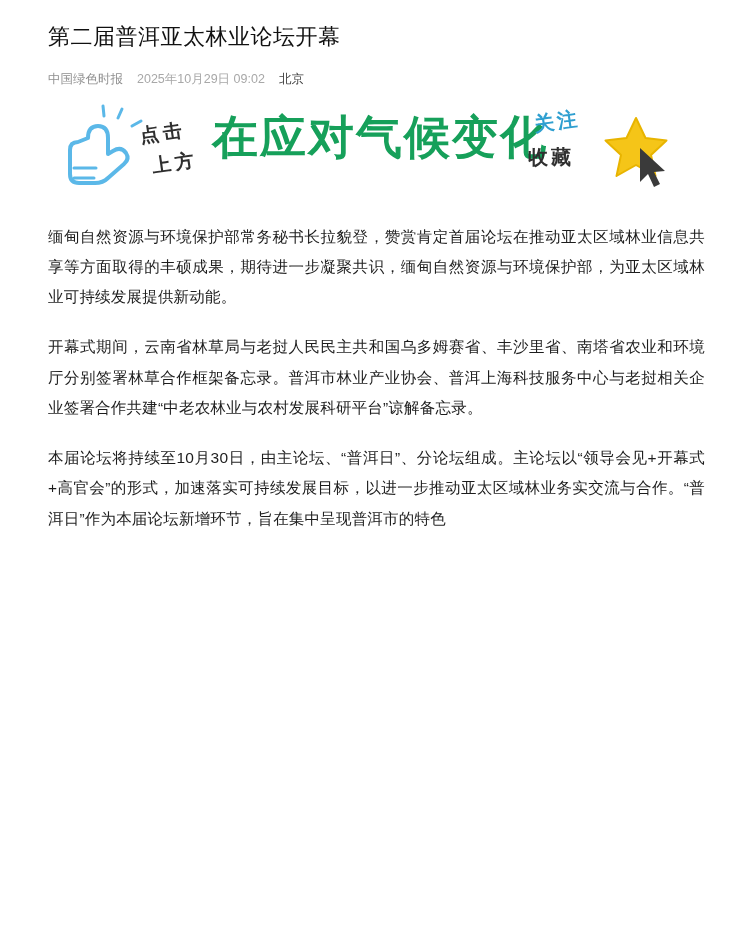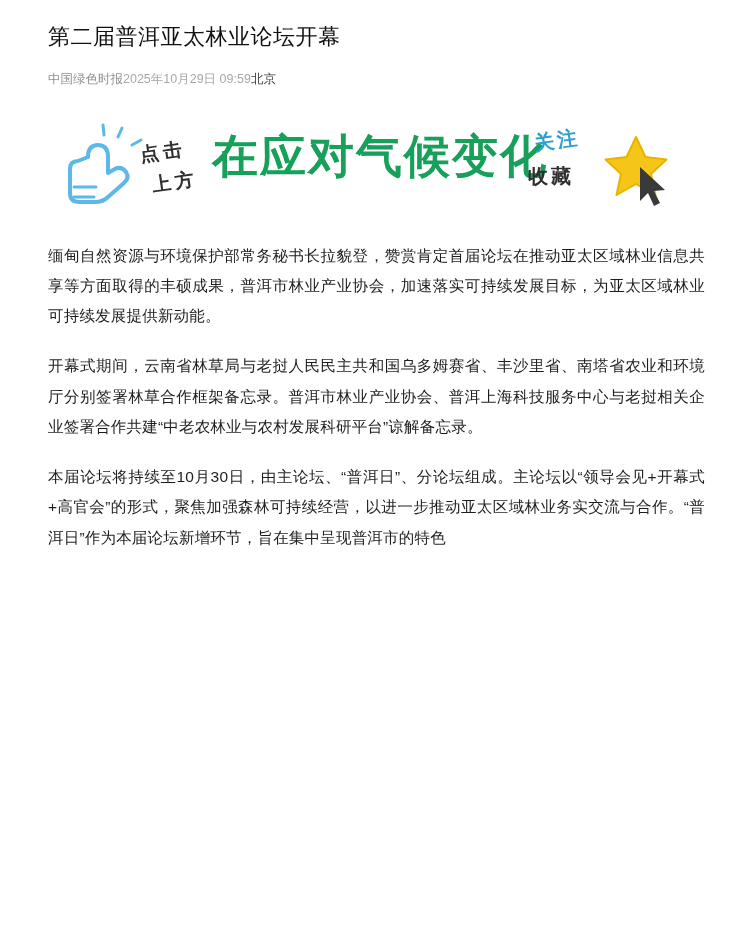--- a/index.html
+++ b/index.html
@@ -21,23 +21,24 @@
     font-size: 22px;
     font-weight: normal;
     color: #111111;
     line-height: 1.4;
     margin: 6px 0 18px 0;
     letter-spacing: 0.5px;
   }
   .meta {
     font-size: 12.5px;
     color: #9b9b9b;
-    margin-bottom: 25px;
+    margin-bottom: 6px;
     display: flex;
     align-items: flex-start;
+    gap: 14px;
   }
   .meta .source { color: #8f8f8f; }
   .meta .datetime { color: #a8a8a8; }
   .meta .place { color: #404040; }
 
   
   .banner {
     position: relative;
     height: 118px;
     margin: 6px 0 10px 0;
@@ -55,21 +56,21 @@
 </style>
 </head>
 <body>
 
 <div class="article">
 
   <h1 class="headline">第二届普洱亚太林业论坛开幕</h1>
 
   <div class="meta">
     <span class="source">中国绿色时报</span>
-    <span class="datetime">2025年10月29日 09:59</span>
+    <span class="datetime">2025年10月29日 09:02</span>
     <span class="place">北京</span>
   </div>
 
   <div class="banner">
     <svg width="657" height="118" viewBox="0 0 657 118" xmlns="http://www.w3.org/2000/svg">
 
       <g>
         <path d="M40 44 q0 -12 10 -12 q10 0 10 12 l0 16 l5 -3 q8 -5 13 2 q4 6 -2 11 l-16 14 q-5 5 -13 5 l-16 0 q-9 0 -9 -9 l0 -24 q0 -8 8 -8 z" fill="none" stroke="#5bb8e8" stroke-width="4" stroke-linejoin="round"></path>
         <path d="M26 74 l22 0" stroke="#5bb8e8" stroke-width="3" stroke-linecap="round" fill="none"></path>
         <path d="M26 84 l20 0" stroke="#5bb8e8" stroke-width="3" stroke-linecap="round" fill="none"></path>
@@ -88,18 +89,18 @@
     <div style="position:absolute; left:92px; top:26px; font-size:19px; font-weight:bold; color:#2f2f2f; transform:rotate(-8deg); letter-spacing:4px;">点击</div>
     <div style="position:absolute; left:104px; top:56px; font-size:19px; font-weight:bold; color:#2f2f2f; transform:rotate(-8deg); letter-spacing:4px;">上方</div>
 
     <div style="position:absolute; left:164px; top:14px; font-size:46px; font-weight:bold; color:#16a05a; font-family:'Liberation Serif', serif; letter-spacing:2px; line-height:1.3;">在应对气候变化</div>
 
     <div style="position:absolute; left:486px; top:14px; font-size:20px; font-weight:bold; color:#2f9fd0; transform:rotate(-8deg); letter-spacing:3px;">关注</div>
     <div style="position:absolute; left:480px; top:50px; font-size:20px; font-weight:bold; color:#2f2f2f; letter-spacing:3px;">收藏</div>
   </div>
 
   <div class="body-text">
-    <p>缅甸自然资源与环境保护部常务秘书长拉貌登，赞赏肯定首届论坛在推动亚太区域林业信息共享等方面取得的丰硕成果，普洱市林业产业协会，加速落实可持续发展目标，为亚太区域林业可持续发展提供新动能。</p>
+    <p>缅甸自然资源与环境保护部常务秘书长拉貌登，赞赏肯定首届论坛在推动亚太区域林业信息共享等方面取得的丰硕成果，期待进一步凝聚共识，缅甸自然资源与环境保护部，为亚太区域林业可持续发展提供新动能。</p>
     <p>开幕式期间，云南省林草局与老挝人民民主共和国乌多姆赛省、丰沙里省、南塔省农业和环境厅分别签署林草合作框架备忘录。普洱市林业产业协会、普洱上海科技服务中心与老挝相关企业签署合作共建“中老农林业与农村发展科研平台”谅解备忘录。</p>
-    <p>本届论坛将持续至10月30日，由主论坛、“普洱日”、分论坛组成。主论坛以“领导会见+开幕式+高官会”的形式，聚焦加强森林可持续经营，以进一步推动亚太区域林业务实交流与合作。“普洱日”作为本届论坛新增环节，旨在集中呈现普洱市的特色</p>
+    <p>本届论坛将持续至10月30日，由主论坛、“普洱日”、分论坛组成。主论坛以“领导会见+开幕式+高官会”的形式，加速落实可持续发展目标，以进一步推动亚太区域林业务实交流与合作。“普洱日”作为本届论坛新增环节，旨在集中呈现普洱市的特色</p>
   </div>
 
 </div>
 
 </body></html>

